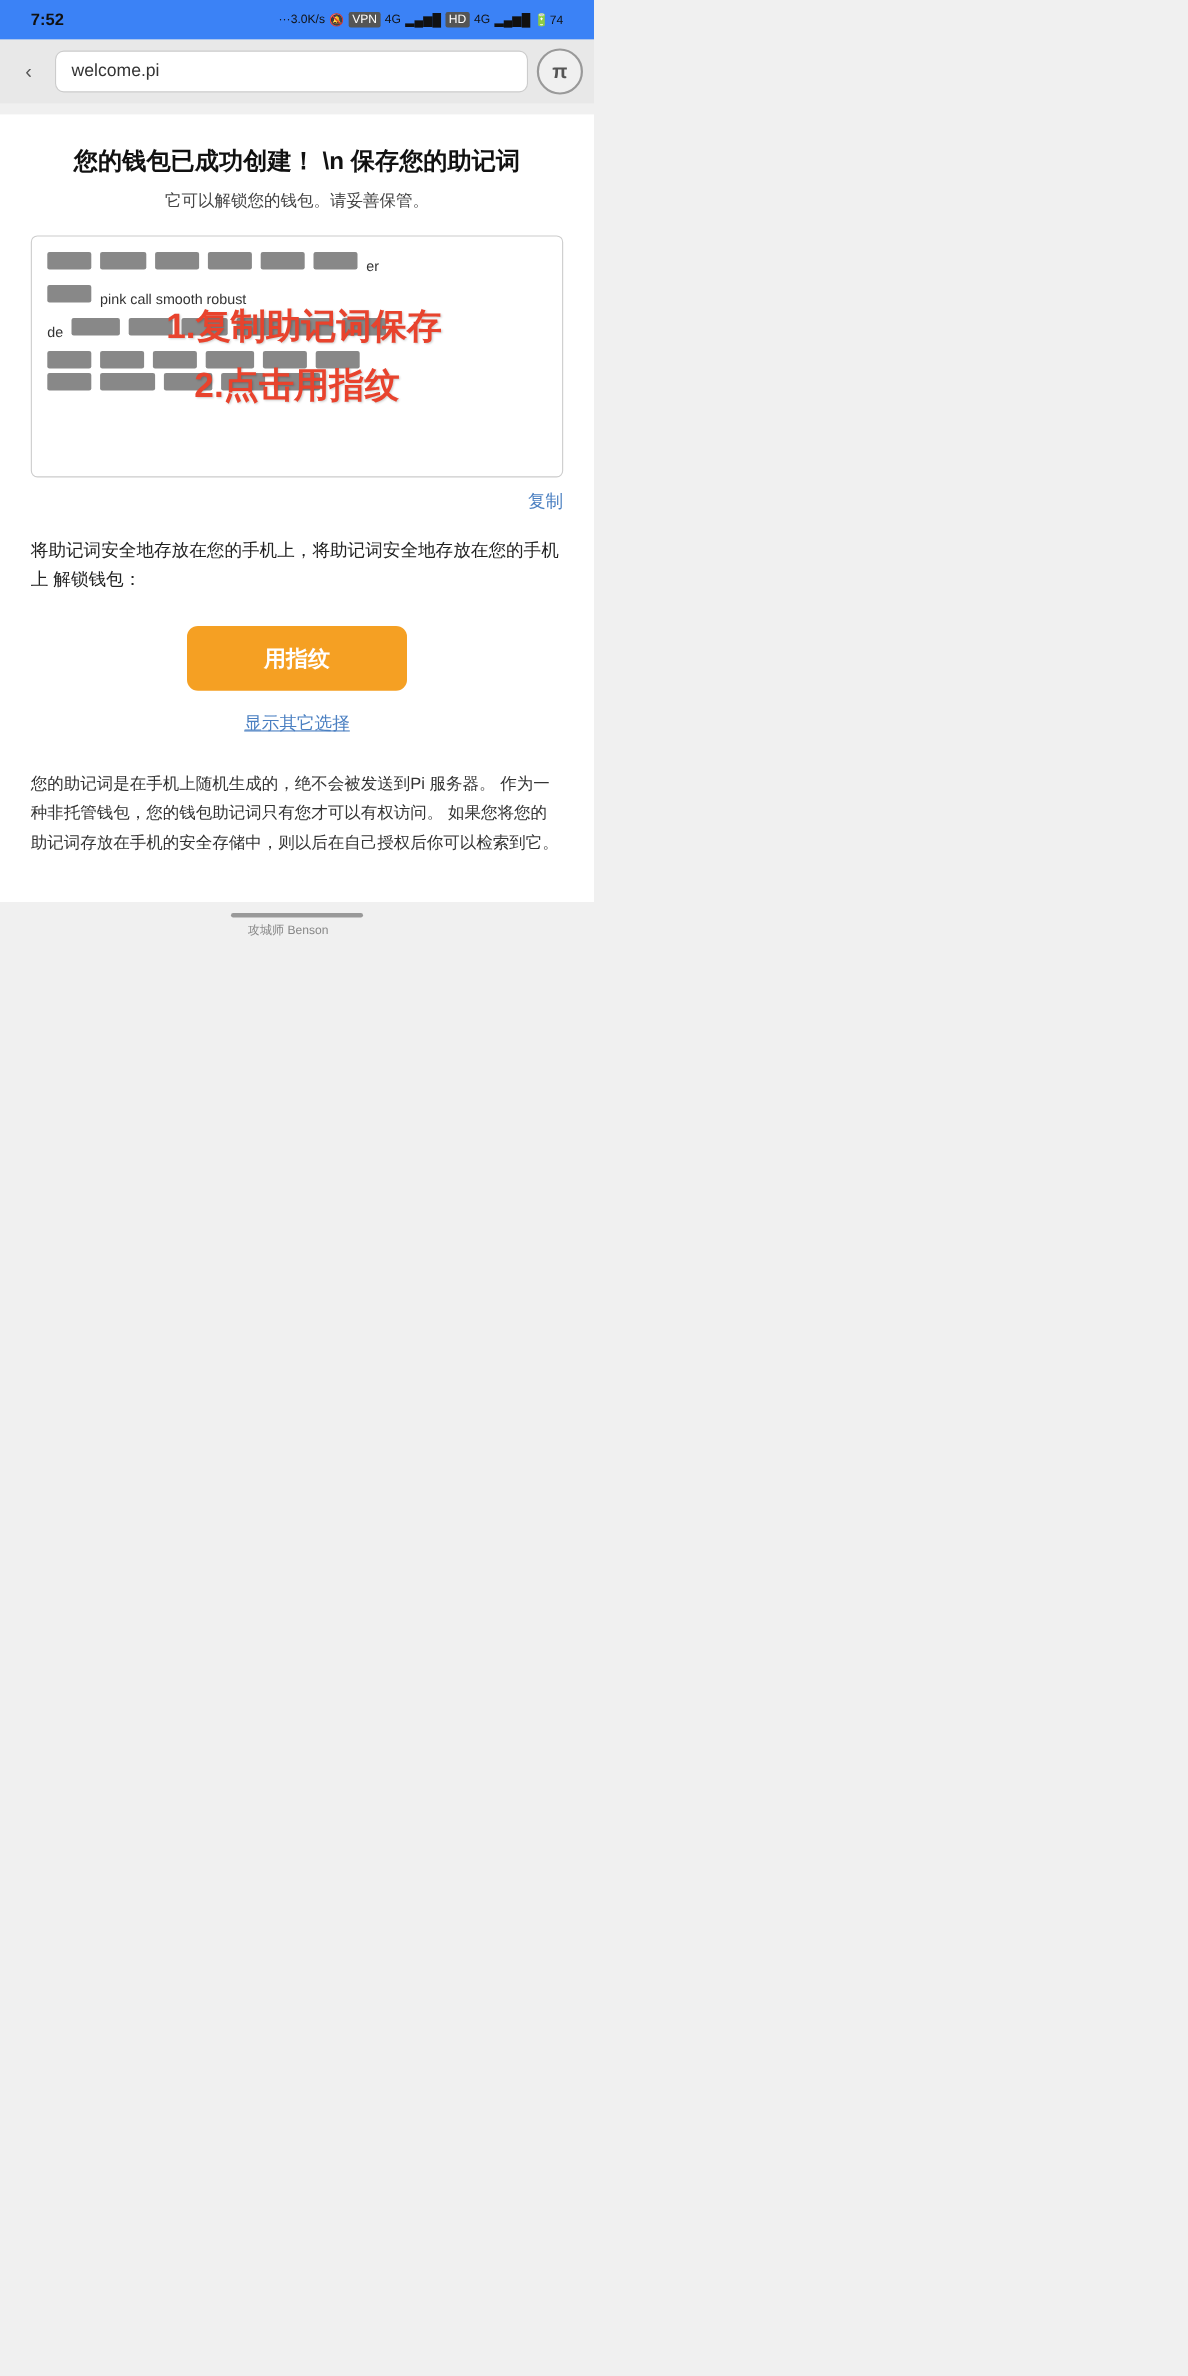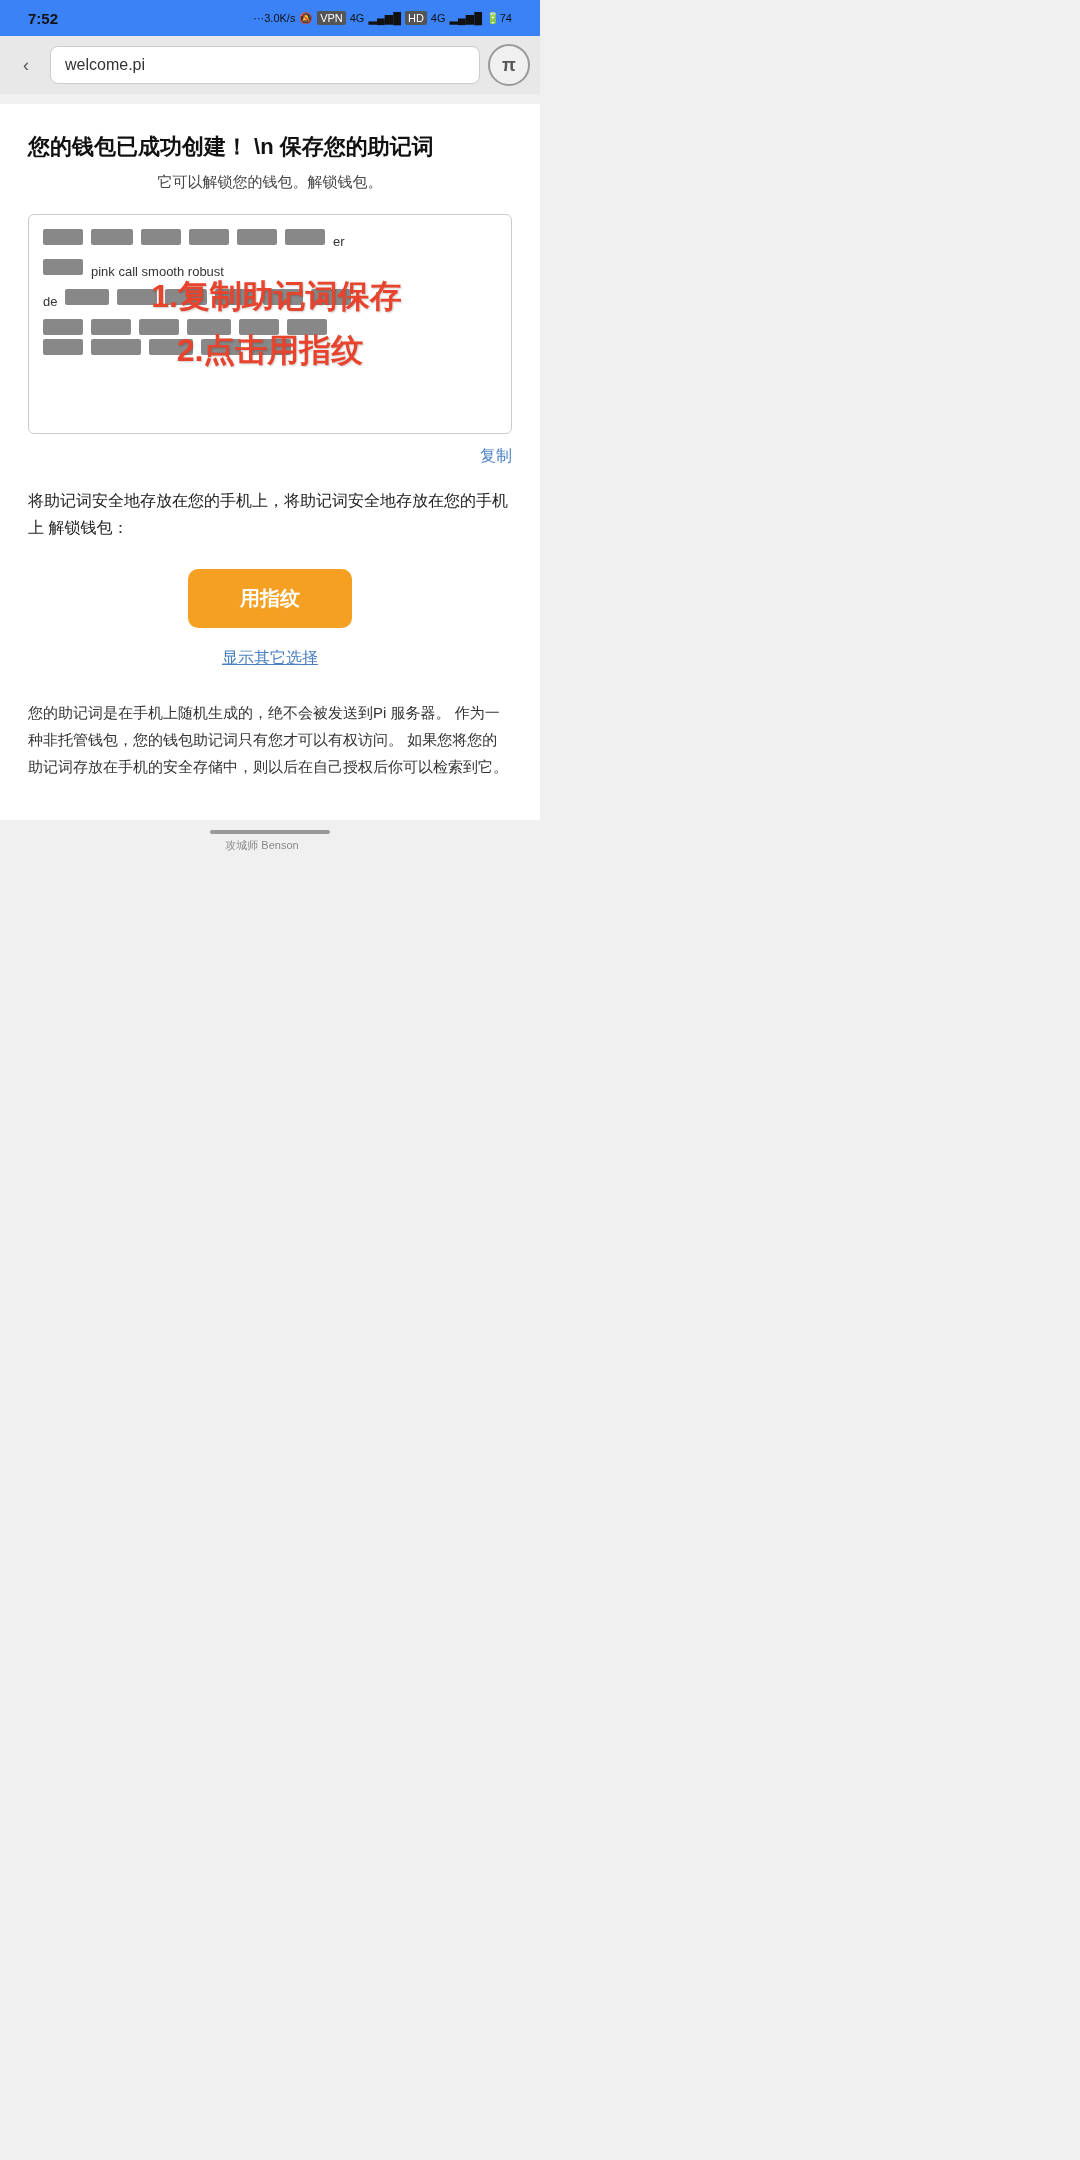--- a/index.html
+++ b/index.html
@@ -96,20 +96,21 @@
     .page-content {
       background: #fff;
       margin: 10px 0 0 0;
       padding: 28px 28px 40px 28px;
     }
 
     .page-title {
       font-size: 22px;
       font-weight: 700;
       color: #111;
+      text-align: center;
       margin-bottom: 10px;
       line-height: 1.4;
     }
 
     .page-subtitle {
       font-size: 15px;
       color: #444;
       text-align: center;
       margin-bottom: 22px;
     }
@@ -196,21 +197,21 @@
 
     .instruction-text {
       font-size: 16px;
       color: #222;
       line-height: 1.7;
       margin-bottom: 28px;
     }
 
     .fingerprint-btn {
       display: block;
-      width: 164px;
+      width: 200px;
       margin: 12px auto 20px auto;
       background: #f5a023;
       color: #fff;
       font-size: 20px;
       font-weight: 600;
       border: none;
       border-radius: 10px;
       padding: 16px 0;
       text-align: center;
       cursor: pointer;
@@ -284,21 +285,21 @@
     <span class="pi-symbol">π</span>
   </div>
 </div>
 
 <div class="page-content">
 
   <div class="page-title">
     <span>您的钱包已成功创建！ \n 保存您的助记词</span>
   </div>
 
-  <div class="page-subtitle">它可以解锁您的钱包。解锁钱包。</div>
+  <div class="page-subtitle">它可以解锁您的钱包。请妥善保管。</div>
 
   <div class="mnemonic-box">
     <div class="mnemonic-words">
       <div class="mnemonic-row">
         <span class="word-blurred" style="width:22px"></span>
         <span class="word-blurred" style="width:42px"></span>
         <span class="word-blurred" style="width:36px"></span>
         <span class="word-blurred" style="width:38px"></span>
         <span class="word-blurred" style="width:32px"></span>
         <span class="word-blurred" style="width:28px"></span>

